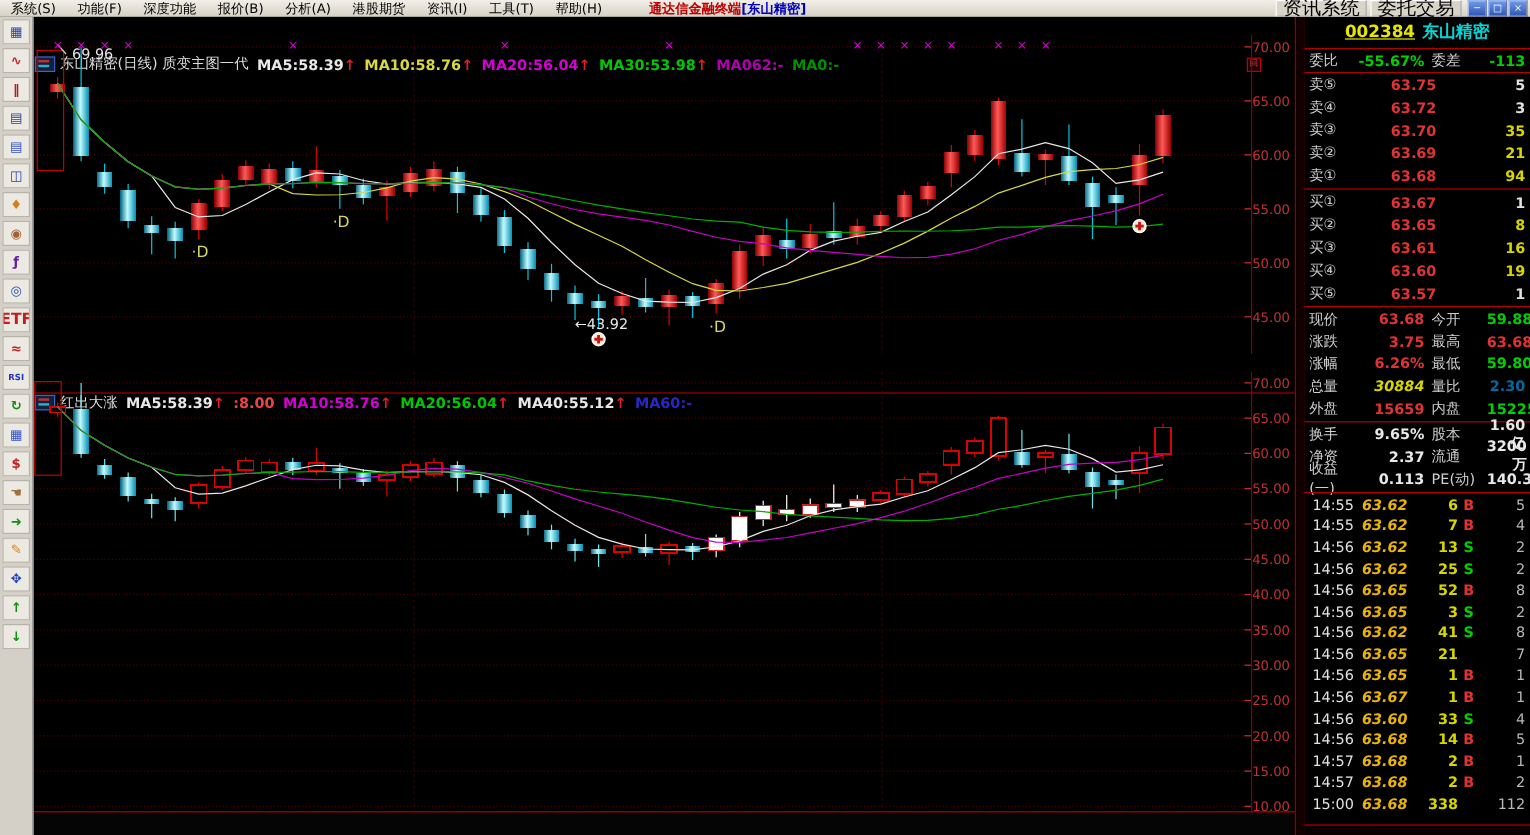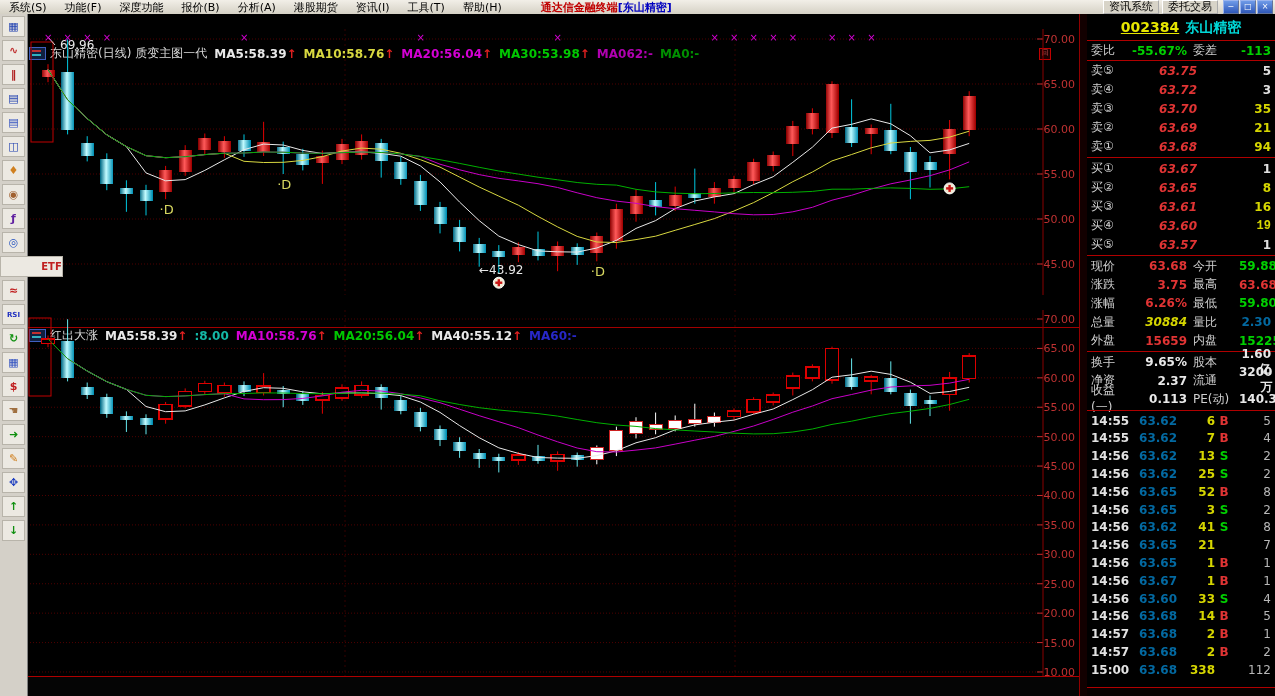--- a/index.html
+++ b/index.html
@@ -5,21 +5,21 @@
   html,body{margin:0;padding:0;background:#000;width:1275px;height:696px;overflow:hidden;
     font-family:"DejaVu Sans",sans-serif;-webkit-font-smoothing:none;}
   .abs{position:absolute;}
   
   #titlebar{left:0;top:0;width:1275px;height:14px;background:linear-gradient(#f2efe8,#d5d1c5);
     display:flex;align-items:center;font-size:11px;color:#000;z-index:30;}
   .menu-item{padding:0 9px;cursor:default;white-space:nowrap;}
   #appTitle{flex:0 0 auto;margin-left:30px;font-weight:bold;white-space:nowrap;}
   #appTitle .t-red{color:#c00000;} #appTitle .t-blue{color:#0000c0;}
   #tbButtons{margin-left:auto;display:flex;gap:3px;margin-right:4px;}
-  .tb-btn{border:1px outset #fff;background:#d8d4c8;padding:0 5px;font-size:11px;line-height:11px;height:12px;text-align:center;}
+  .tb-btn{border:1px outset #fff;background:#d8d4c8;padding:0 5px;font-size:16px;line-height:11px;height:12px;text-align:center;}
   .win-btn{width:14px;height:12px;margin-left:1px;background:linear-gradient(#6f9be8,#2f57b8);
     color:#fff;font-size:8px;line-height:11px;text-align:center;border:1px outset #9ab4ee;}
   
   #leftToolbar{left:0;top:14px;width:27px;height:682px;background:#d4d0c8;border-right:1px solid #808080;z-index:20;}
   .lt-icon{width:21px;height:19px;margin:2px auto 3px auto;border:1px solid #b8b4aa;background:#ece9e2;
     display:flex;align-items:center;justify-content:center;font-size:11px;font-weight:bold;overflow:hidden;}
   
   #chartCol{left:27px;top:14px;width:1052px;height:682px;background:#000;}
   .hdr{position:absolute;left:0;width:1052px;height:15px;background:#000;display:flex;align-items:center;
     font-size:12px;color:#dcdcdc;white-space:nowrap;overflow:hidden;margin-top:32px;}
@@ -42,24 +42,24 @@
   #splitter{left:1079px;top:14px;width:7px;height:682px;background:#120000;
     border-left:1px solid #900000;border-right:1px solid #900000;z-index:10;}
   
   #rightPanel{left:1087px;top:14px;width:188px;height:682px;background:#000;z-index:10;
     font-size:12px;font-weight:bold;display:flex;flex-direction:column;}
   #rpHeader{height:26px;line-height:26px;text-align:center;border-bottom:1px solid #b00000;font-size:14px;}
   #rpHeader .code{color:#e6e600;margin-right:6px;text-decoration:underline;} #rpHeader .name{color:#00d8d8;}
   .rp-row{height:19px;display:flex;align-items:center;padding:0 4px;}
   .rp-sep{height:1px;background:#b00000;margin:1px 0;flex:0 0 auto;}
   .lbl{color:#cfcfcf;font-weight:normal;}
-  .bk-lbl{flex:0 0 40px;} .bk-price{flex:0 0 66px;text-align:right;color:#e03434;font-style:italic;} .bk-vol{flex:1;text-align:right;}
+  .bk-lbl{flex:0 0 40px;} .bk-price{flex:0 0 66px;text-align:right;color:#e03434;} .bk-vol{flex:1;text-align:right;}
   .st-l1{flex:0 0 40px;} .st-v1{flex:0 0 56px;text-align:right;} .st-l2{flex:0 0 46px;padding-left:6px;} .st-v2{flex:1;text-align:right;}
   .tk-row{height:17.8px;display:flex;align-items:center;padding:0 4px;}
-  .tk-t{flex:0 0 40px;color:#e2e2e2;font-weight:bold;} .tk-p{flex:0 0 46px;text-align:right;color:#0369a1;}
+  .tk-t{flex:0 0 40px;color:#e2e2e2;font-weight:normal;text-align:center;} .tk-p{flex:0 0 46px;text-align:center;color:#eab308;font-style:italic;}
   .tk-v{flex:0 0 38px;text-align:right;color:#d6d600;} .tk-s{flex:0 0 18px;text-align:center;}
   .tk-x{flex:1;text-align:right;color:#b8b8b8;font-weight:normal;}
   #rpBottom{margin-top:auto;height:8px;border-top:1px solid #b00000;background:#0a0000;}
   svg text{font-family:"DejaVu Sans",sans-serif;}
 </style>
 </head>
 <body>
 
 <div id="titlebar" class="abs">
   <div id="menus"><span class="menu-item">系统(S)</span><span class="menu-item">功能(F)</span><span class="menu-item">深度功能</span><span class="menu-item">报价(B)</span><span class="menu-item">分析(A)</span><span class="menu-item">港股期货</span><span class="menu-item">资讯(I)</span><span class="menu-item">工具(T)</span><span class="menu-item">帮助(H)</span></div>
@@ -81,21 +81,21 @@
     <div class="lt-icon" style="color: rgb(32, 64, 176);">▦</div>
     <div class="lt-icon" style="color: rgb(192, 48, 48);">∿</div>
     <div class="lt-icon" style="color: rgb(176, 32, 32);">‖</div>
     <div class="lt-icon" style="color: rgb(32, 64, 176);">▤</div>
     <div class="lt-icon" style="color: rgb(48, 80, 192);">▤</div>
     <div class="lt-icon" style="color: rgb(32, 64, 176);">◫</div>
     <div class="lt-icon" style="color: rgb(208, 128, 32);">♦</div>
     <div class="lt-icon" style="color: rgb(160, 96, 48);">◉</div>
     <div class="lt-icon" style="color: rgb(96, 32, 160);">ƒ</div>
     <div class="lt-icon" style="color: rgb(32, 80, 192);">◎</div>
-    <div class="lt-icon" style="color: rgb(192, 32, 32); font-size: 10px; padding-left: 40px;">ETF</div>
+    <div class="lt-icon" style="color: rgb(192, 32, 32); font-size: 13px;">ETF</div>
     <div class="lt-icon" style="color: rgb(192, 32, 32);">≈</div>
     <div class="lt-icon" style="color: rgb(32, 48, 192); font-size: 7px;">RSI</div>
     <div class="lt-icon" style="color: rgb(16, 144, 16);">↻</div>
     <div class="lt-icon" style="color: rgb(48, 80, 192);">▦</div>
     <div class="lt-icon" style="color: rgb(192, 32, 32);">$</div>
     <div class="lt-icon" style="color: rgb(160, 112, 64);">☚</div>
     <div class="lt-icon" style="color: rgb(16, 144, 16);">➜</div>
     <div class="lt-icon" style="color: rgb(208, 128, 32);">✎</div>
     <div class="lt-icon" style="color: rgb(32, 64, 192);">✥</div>
     <div class="lt-icon" style="color: rgb(16, 144, 16);">↑</div>
@@ -281,21 +281,21 @@
         <circle cx="922.6" cy="159.4" r="5.5" fill="#f2ead2" stroke="#ffffff"></circle>
         <rect x="919.1" y="158.20000000000002" width="7" height="2.4" fill="#c81414"></rect>
         <rect x="921.4" y="155.9" width="2.4" height="7" fill="#c81414"></rect>
       </svg>
   </div>
   <div id="indHeader" class="hdr">
     <span class="h-icon"></span>
     <span>红出大涨</span>
     <span id="indMAs" style="display:flex;">
         <span class="ma-item" style="color: rgb(232, 232, 232);">MA5:58.39<span class="ma-arrow">↑</span></span>
-        <span class="ma-item" style="color: #14b8a6;">:8.00</span>
+        <span class="ma-item" style="color: #ef4444;">:8.00</span>
         <span class="ma-item" style="color: rgb(212, 0, 212);">MA10:58.76<span class="ma-arrow">↑</span></span>
         <span class="ma-item" style="color: rgb(0, 200, 0);">MA20:56.04<span class="ma-arrow">↑</span></span>
         <span class="ma-item" style="color: rgb(232, 232, 232);">MA40:55.12<span class="ma-arrow">↑</span></span>
         <span class="ma-item" style="color: rgb(40, 40, 200);">MA60:-</span>
       </span>
   </div>
   <div id="botChartBox">
     <svg id="svgBot" width="1052" height="366">
         <defs>
           <linearGradient id="bR" x1="0" y1="0" x2="1" y2="0">
@@ -515,21 +515,21 @@
         <span class="bk-vol" style="color: rgb(214, 214, 0);">8</span>
       </div>
       <div class="rp-row">
         <span class="lbl bk-lbl">买③</span>
         <span class="bk-price">63.61</span>
         <span class="bk-vol" style="color: rgb(214, 214, 0);">16</span>
       </div>
       <div class="rp-row">
         <span class="lbl bk-lbl">买④</span>
         <span class="bk-price">63.60</span>
-        <span class="bk-vol" style="color: rgb(214, 214, 0); font-family: Liberation Mono, monospace;">19</span>
+        <span class="bk-vol" style="color: rgb(214, 214, 0);">19</span>
       </div>
       <div class="rp-row">
         <span class="lbl bk-lbl">买⑤</span>
         <span class="bk-price">63.57</span>
         <span class="bk-vol" style="color: rgb(224, 224, 224);">1</span>
       </div>
     </div>
   <div class="rp-sep"></div>
   <div id="rpStats">
       <div class="rp-row" style="height: 18.6px;">

